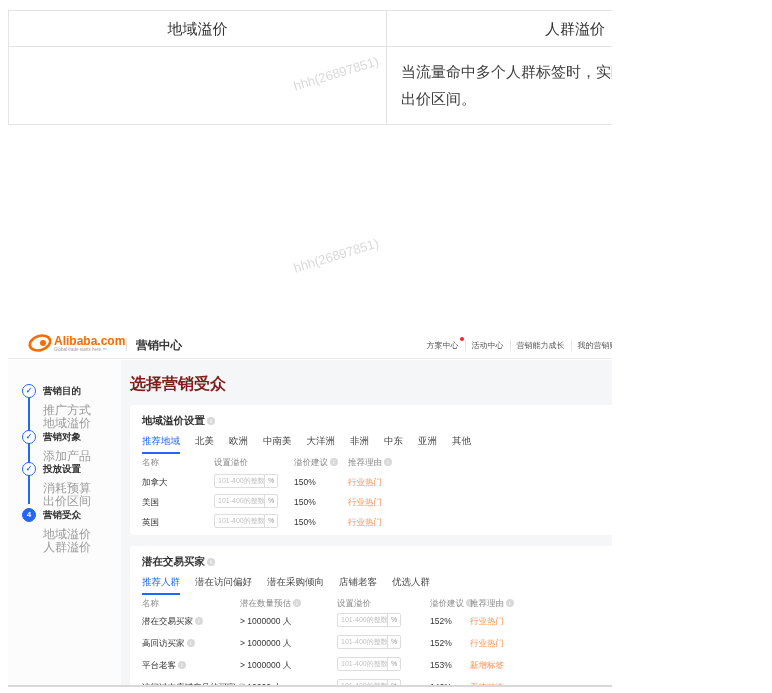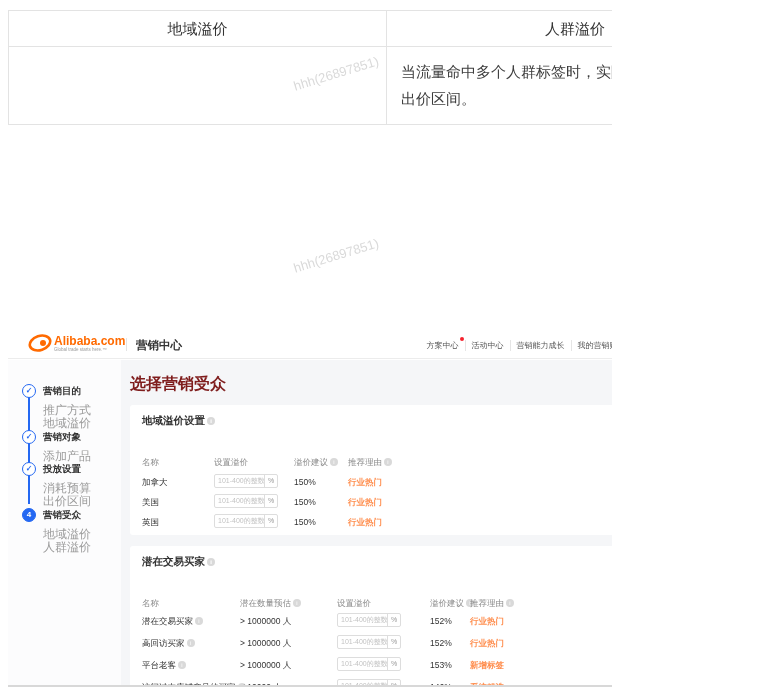--- a/index.html
+++ b/index.html
@@ -56,21 +56,21 @@
   .card { position:absolute; left:122px; width:613px; background:#fff; border-radius:3px; }
   .card1 { top:45px; height:130px; }
   .card2 { top:186px; height:160px; }
   .card-title { position:absolute; left:12px; top:9px; font-size:10.5px; font-weight:bold; color:#333; }
   .inf { display:inline-block; width:8px; height:8px; border-radius:50%; background:#d9d9d9; color:#fff; font-size:6px; line-height:8px; text-align:center; vertical-align:1px; margin-left:2px; font-style:normal; }
   .tabs { position:absolute; left:12px; top:30px; display:flex; font-size:9.5px; color:#444; }
   .tab { margin-right:15px; padding-bottom:4px; white-space:nowrap; }
   .tab.active { color:#2468f2; border-bottom:2px solid #2468f2; }
   .thead { position:absolute; font-size:8.5px; color:#8a8a8a; white-space:nowrap; }
   .tcell { position:absolute; font-size:8.5px; color:#333; white-space:nowrap; }
-  .treason { color:#ff8f50;font-weight:bold; }
+  .treason { color:#ff8f50; }
   .inputbox { position:absolute; width:64px; height:14px; border:1px solid #ddd; border-radius:2px; display:flex; background:#fff; }
   .ph { flex:1; font-size:7px; color:#c2c2c2; line-height:12px; padding-left:3px; overflow:hidden; white-space:nowrap; }
   .pct { width:13px; border-left:1px solid #ddd; font-size:7px; color:#999; line-height:12px; text-align:center; }
 
   
   .fb-tab { position:absolute; right:16px; top:98px; width:18px; height:62px; background:#fbf2e2; border-radius:4px; box-shadow:0 1px 3px rgba(0,0,0,.12); display:flex; flex-direction:column; align-items:center; padding-top:5px; z-index:5; }
   .fb-text { writing-mode:vertical-rl; font-size:8px; letter-spacing:2px; color:#4a4a4a; }
   .fb-avatar { width:11px; height:11px; border-radius:50%; margin-top:3px; background:linear-gradient(#4a3b35 48%, #ff7a3c 48%); position:relative; }
   .fb-avatar::after { content:""; position:absolute; left:3px; top:3px; width:5px; height:4px; border-radius:50%; background:#f3c8a6; }
 
@@ -157,20 +157,31 @@
           <span class="step-label">营销受众</span>
         </div>
         <div class="substep" style="top:166px">地域溢价</div>
         <div class="substep" style="top:179px">人群溢价</div>
       </div>
 
       <div class="page-title">选择营销受众</div>
 
       <div class="card card1">
         <div class="card-title"><span>地域溢价设置</span><i class="inf">i</i></div>
+        <div class="tabs">
+          <span class="tab active">推荐地域</span>
+          <span class="tab">北美</span>
+          <span class="tab">欧洲</span>
+          <span class="tab">中南美</span>
+          <span class="tab">大洋洲</span>
+          <span class="tab">非洲</span>
+          <span class="tab">中东</span>
+          <span class="tab">亚洲</span>
+          <span class="tab">其他</span>
+        </div>
 
         <div class="thead" style="left:12px; top:52px">名称</div>
         <div class="thead" style="left:84px; top:52px">设置溢价</div>
         <div class="thead" style="left:164px; top:52px"><span>溢价建议</span><i class="inf">i</i></div>
         <div class="thead" style="left:218px; top:52px"><span>推荐理由</span><i class="inf">i</i></div>
 
         <div class="tcell" style="left:12px; top:72px">加拿大</div>
         <div class="inputbox" style="left:84px; top:69px">
           <span class="ph">101-400的整数</span>
           <span class="pct">%</span>
@@ -190,20 +201,27 @@
         <div class="inputbox" style="left:84px; top:109px">
           <span class="ph">101-400的整数</span>
           <span class="pct">%</span>
         </div>
         <div class="tcell" style="left:164px; top:112px">150%</div>
         <div class="tcell treason" style="left:218px; top:112px">行业热门</div>
       </div>
 
       <div class="card card2">
         <div class="card-title"><span>潜在交易买家</span><i class="inf">i</i></div>
+        <div class="tabs">
+          <span class="tab active">推荐人群</span>
+          <span class="tab">潜在访问偏好</span>
+          <span class="tab">潜在采购倾向</span>
+          <span class="tab">店铺老客</span>
+          <span class="tab">优选人群</span>
+        </div>
 
         <div class="thead" style="left:12px; top:52px">名称</div>
         <div class="thead" style="left:110px; top:52px"><span>潜在数量预估</span><i class="inf">i</i></div>
         <div class="thead" style="left:207px; top:52px">设置溢价</div>
         <div class="thead" style="left:300px; top:52px"><span>溢价建议</span><i class="inf">i</i></div>
         <div class="thead" style="left:340px; top:52px"><span>推荐理由</span><i class="inf">i</i></div>
 
         <div class="tcell" style="left:12px; top:70px"><span>潜在交易买家</span><i class="inf">i</i></div>
         <div class="tcell" style="left:110px; top:70px">&gt; 1000000 人</div>
         <div class="inputbox" style="left:207px; top:67px">

